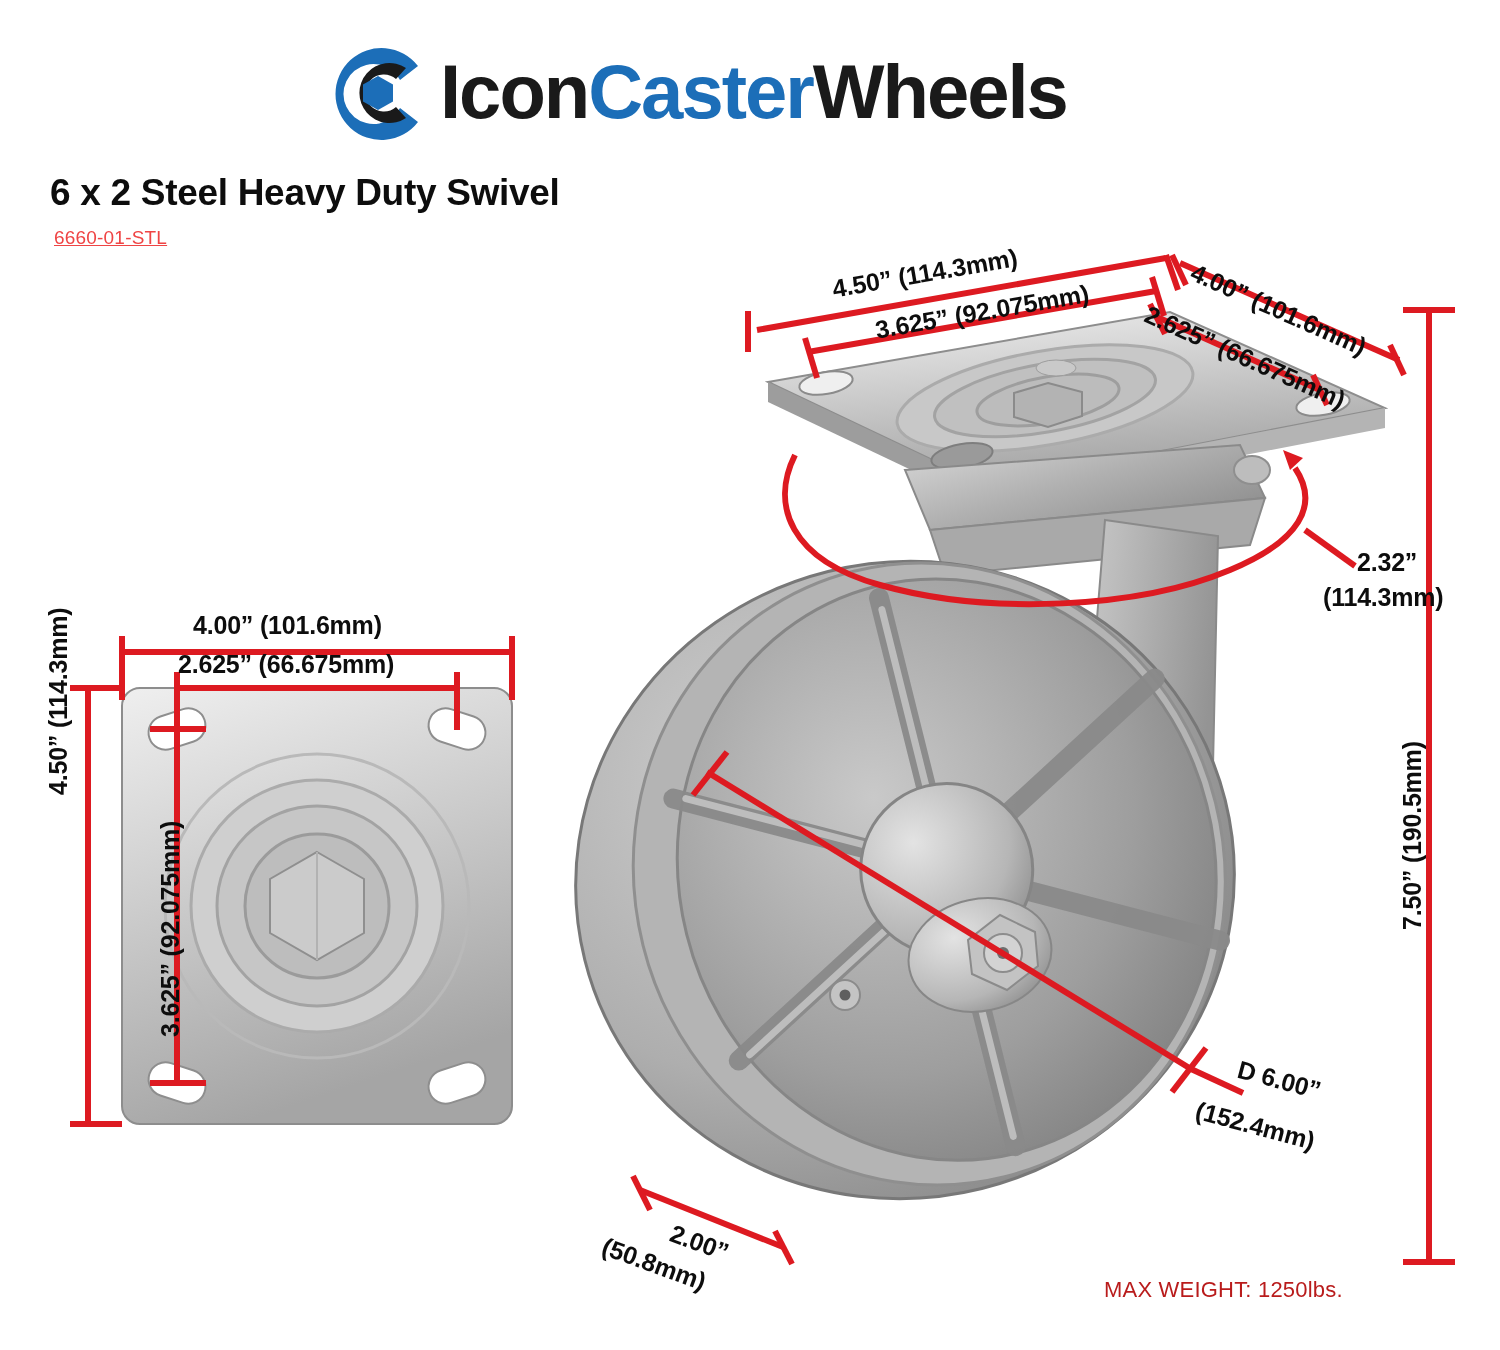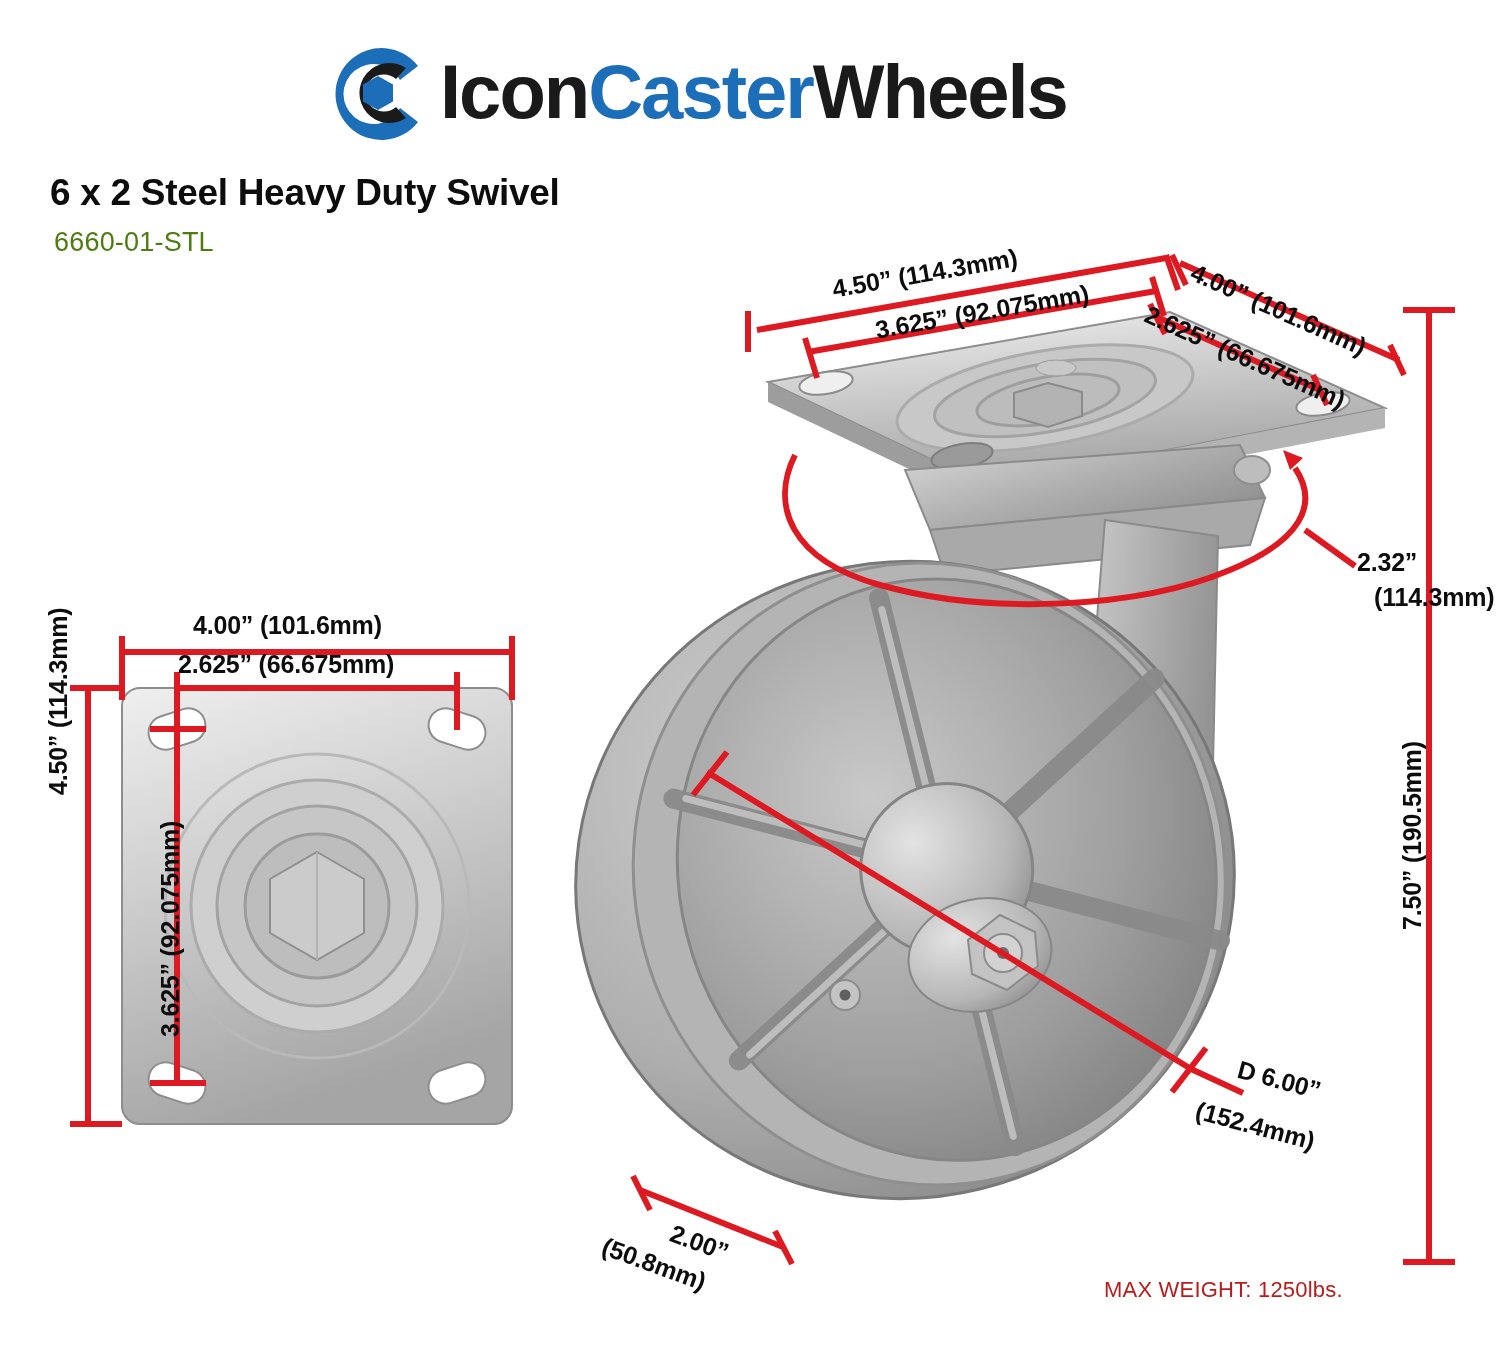--- a/index.html
+++ b/index.html
@@ -14,21 +14,21 @@
   
   #logo{left:322px;top:36px;width:860px;height:112px;display:flex;align-items:center;}
   #logo-mark{position:relative;width:112px;height:108px;flex:0 0 112px;}
   #logo-text{font-size:76px;font-weight:700;letter-spacing:-2px;line-height:1;white-space:nowrap;
              margin-left:6px;}
   #logo-text .blk{color:#1a1a1a;}
   #logo-text .blu{color:#1c6eb8;}
 
   
   #title{left:50px;top:172px;font-size:37px;font-weight:700;letter-spacing:-.3px;color:#0d0d0d;}
-  #sku{left:54px;top:227px;font-size:27px;font-weight:400;color:#4d7c0f;letter-spacing:.2px;}
+  #sku{left:54px;top:227px;font-size:19px;font-weight:400;color:#ef4444;letter-spacing:.2px;text-decoration:underline;}
   #maxw{left:1104px;top:1277px;font-size:22px;font-weight:400;color:#b91c1c;letter-spacing:.2px;}
 
   
   .dim{font-size:25px;font-weight:700;color:#0d0d0d;white-space:nowrap;letter-spacing:-.2px;}
   svg.ov{position:absolute;left:0;top:0;width:1500px;height:1350px;overflow:visible;}
 </style>
 </head>
 <body>
 
 <div class="abs" id="logo">
@@ -228,21 +228,21 @@
 <div class="abs dim" style="left:178px;top:650px;">2.625” (66.675mm)</div>
 <div class="abs dim" style="left:44px;top:795px;transform:rotate(-90deg);transform-origin:0 0;">4.50” (114.3mm)</div>
 <div class="abs dim" style="left:156px;top:1037px;transform:rotate(-90deg);transform-origin:0 0;">3.625” (92.075mm)</div>
 
 <div class="abs dim" style="left:830px;top:275px;transform:rotate(-9.8deg);transform-origin:0 0;">4.50” (114.3mm)</div>
 <div class="abs dim" style="left:873px;top:316px;transform:rotate(-9.8deg);transform-origin:0 0;">3.625” (92.075mm)</div>
 <div class="abs dim" style="left:1198px;top:258px;transform:rotate(24deg);transform-origin:0 0;">4.00” (101.6mm)</div>
 <div class="abs dim" style="left:1152px;top:300px;transform:rotate(24deg);transform-origin:0 0;">2.625” (66.675mm)</div>
 
 <div class="abs dim" style="left:1357px;top:548px;">2.32”</div>
-<div class="abs dim" style="left:1374px;top:583px;">(114.3mm)</div>
+<div class="abs dim" style="left:1323px;top:583px;">(114.3mm)</div>
 
 <div class="abs dim" style="left:1398px;top:930px;transform:rotate(-90deg);transform-origin:0 0;">7.50” (190.5mm)</div>
 
 <div class="abs dim" style="left:1242px;top:1055px;transform:rotate(15deg);transform-origin:0 0;">D 6.00”</div>
 <div class="abs dim" style="left:1200px;top:1096px;transform:rotate(15deg);transform-origin:0 0;">(152.4mm)</div>
 
 <div class="abs dim" style="left:676px;top:1219px;transform:rotate(20deg);transform-origin:0 0;">2.00”</div>
 <div class="abs dim" style="left:608px;top:1232px;transform:rotate(20deg);transform-origin:0 0;">(50.8mm)</div>
 
 </body></html>

